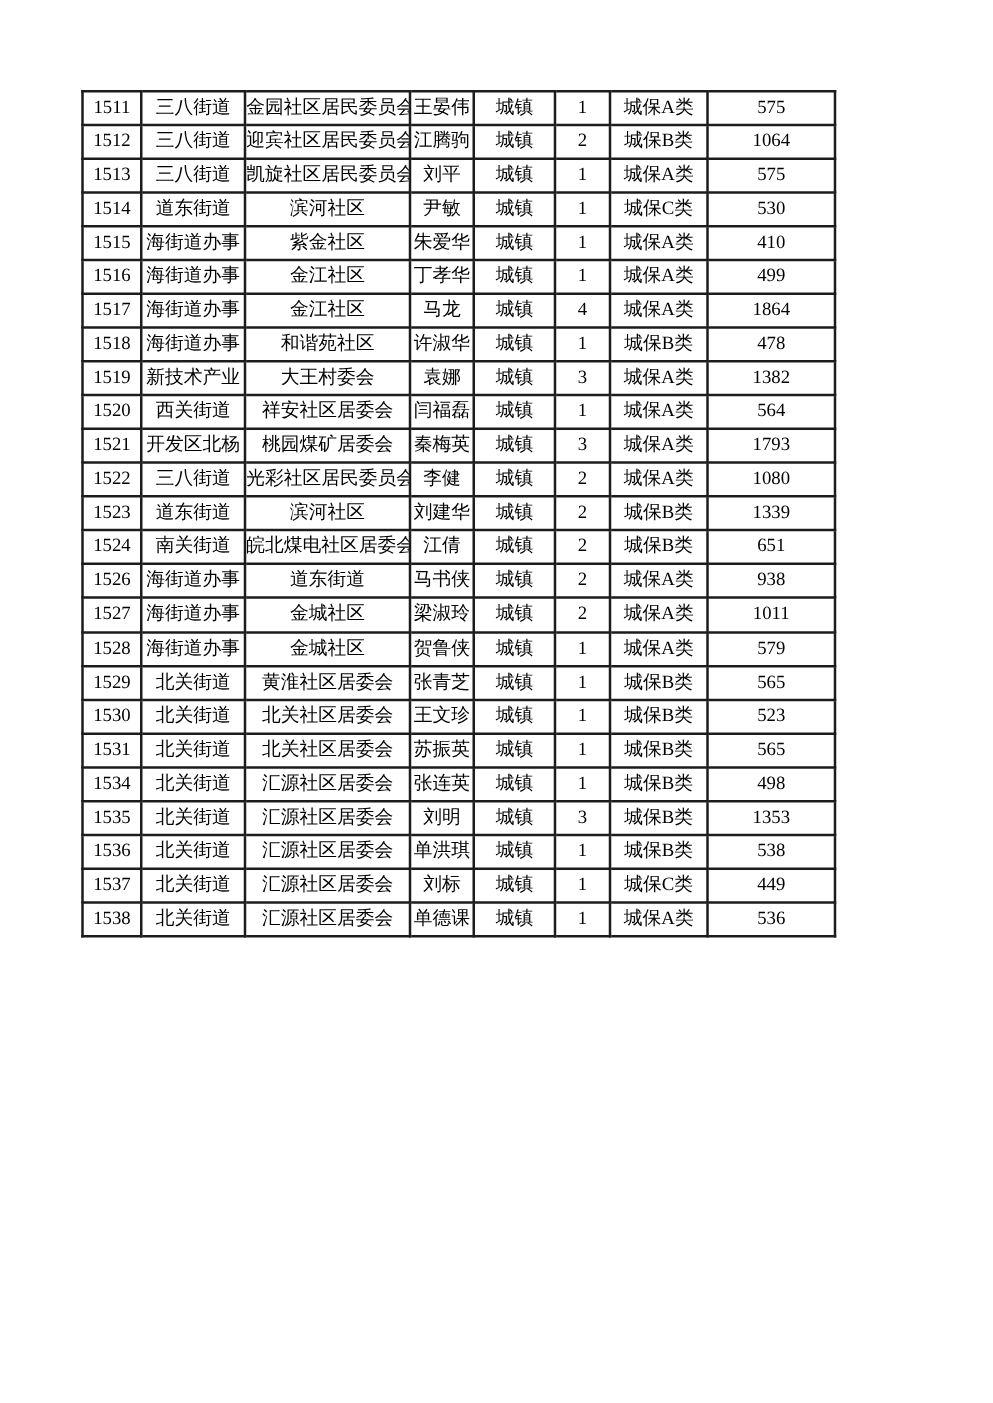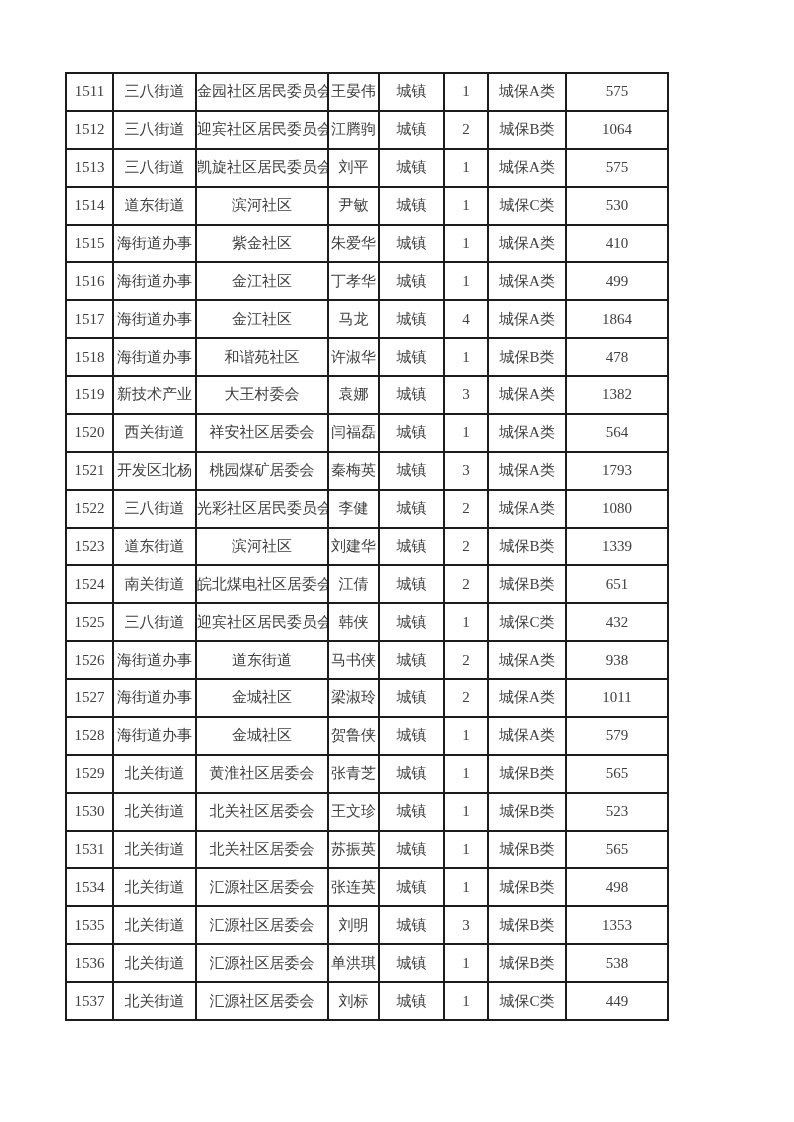--- a/index.html
+++ b/index.html
@@ -13,24 +13,24 @@
     height: 1122px;
     background: #ffffff;
     overflow: hidden;
     font-family: "Liberation Serif", "DejaVu Serif", serif;
   }
   table.roster {
     position: absolute;
     left: 65px;
     top: 72px;
     width: 602px;
-    height: 949px;
+    height: 678px;
     border-collapse: collapse;
     table-layout: fixed;
-    color: #404040;
+    color: #000000;
   }
   table.roster td {
     border: 2px solid #1c1c1c;
     text-align: center;
     vertical-align: middle;
     font-size: 15px;
     line-height: 1;
     padding: 0;
     overflow: hidden;
     white-space: nowrap;
@@ -195,30 +195,20 @@
     <td>1524</td>
     <td>南关街道</td>
     <td>皖北煤电社区居委会</td>
     <td>江倩</td>
     <td>城镇</td>
     <td>2</td>
     <td>城保B类</td>
     <td>651</td>
   </tr>
         <tr>
-    <td>1525</td>
-    <td>三八街道</td>
-    <td>迎宾社区居民委员会</td>
-    <td>韩侠</td>
-    <td>城镇</td>
-    <td>1</td>
-    <td>城保C类</td>
-    <td>432</td>
-  </tr>
-        <tr>
     <td>1526</td>
     <td>海街道办事</td>
     <td>道东街道</td>
     <td>马书侠</td>
     <td>城镇</td>
     <td>2</td>
     <td>城保A类</td>
     <td>938</td>
   </tr>
         <tr>
@@ -303,16 +293,26 @@
   </tr>
         <tr>
     <td>1537</td>
     <td>北关街道</td>
     <td>汇源社区居委会</td>
     <td>刘标</td>
     <td>城镇</td>
     <td>1</td>
     <td>城保C类</td>
     <td>449</td>
+  </tr>
+        <tr>
+    <td>1538</td>
+    <td>北关街道</td>
+    <td>汇源社区居委会</td>
+    <td>单德课</td>
+    <td>城镇</td>
+    <td>1</td>
+    <td>城保A类</td>
+    <td>536</td>
   </tr>
       </tbody>
   </table>
 </div>
 
 </body></html>

